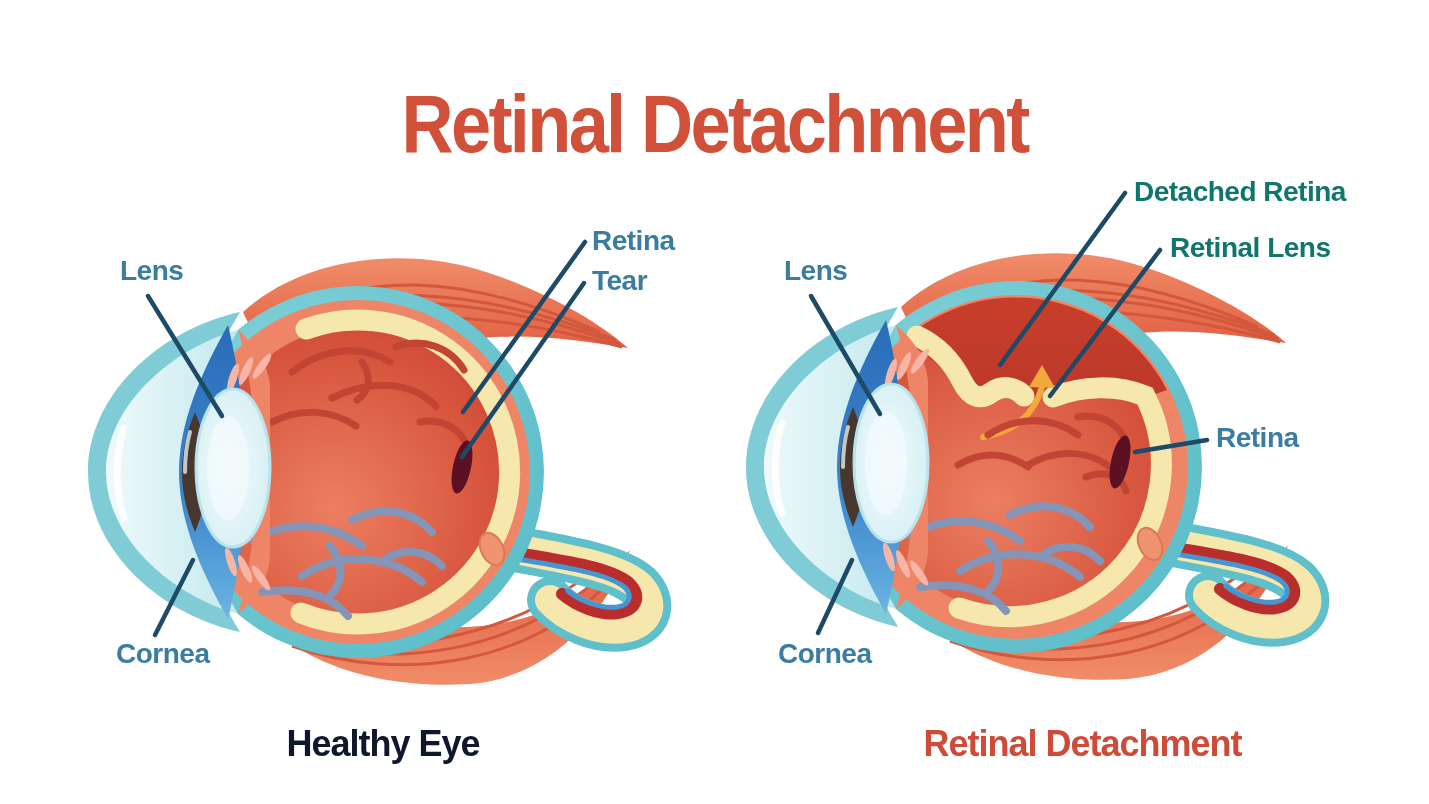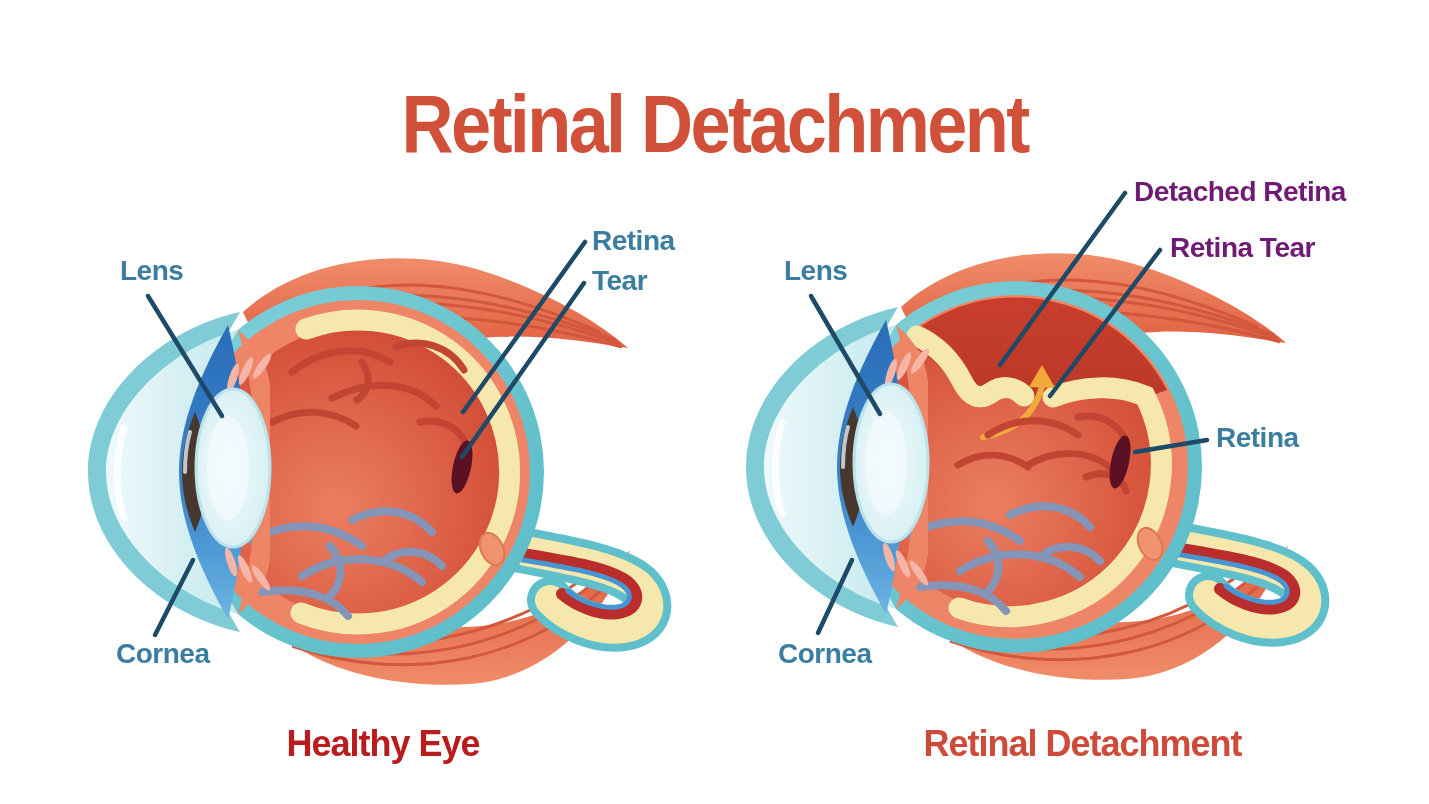--- a/index.html
+++ b/index.html
@@ -12,26 +12,26 @@
   .title{
     position:absolute;top:22px;left:0;width:1429px;text-align:center;
     font-size:82px;font-weight:bold;color:#d1503a;letter-spacing:-3px;
     transform:scaleX(.88);transform-origin:center;white-space:nowrap;
   }
   .lbl{
     position:absolute;font-size:28px;font-weight:bold;letter-spacing:-.5px;
     white-space:nowrap;line-height:1.05;
   }
   .lbl-blue{color:#3a7da1;}
-  .lbl-red{color:#701a75;text-align:right;}
+  .lbl-red{color:#0f766e;text-align:right;}
   .caption{
     position:absolute;top:724px;font-size:36px;font-weight:bold;
     text-align:center;letter-spacing:-1px;white-space:nowrap;line-height:1.1;
   }
-  .cap-green{color:#b91c1c;}
+  .cap-green{color:#0f172a;}
   .cap-red{color:#cd4b38;}
 </style>
 </head>
 <body>
 
 <div class="stage">
 
   <svg width="1429" height="804" viewBox="0 0 1429 804">
     <defs>
       <linearGradient id="gradMuscle" x1="0" y1="0" x2="0" y2="1">
@@ -190,21 +190,21 @@
   </svg>
 
   <h1 class="title">Retinal Detachment</h1>
 
   <div class="lbl lbl-blue" style="left:120px;top:256px;">Lens</div>
   <div class="lbl lbl-blue" style="left:592px;top:226px;">Retina</div>
   <div class="lbl lbl-blue" style="left:592px;top:266px;">Tear</div>
   <div class="lbl lbl-blue" style="left:116px;top:639px;">Cornea</div>
 
   <div class="lbl lbl-red" style="left:1134px;top:177px;">Detached Retina</div>
-  <div class="lbl lbl-red" style="left:1170px;top:233px;">Retina Tear</div>
+  <div class="lbl lbl-red" style="left:1170px;top:233px;">Retinal Lens</div>
   <div class="lbl lbl-blue" style="left:784px;top:256px;">Lens</div>
   <div class="lbl lbl-blue" style="left:1216px;top:423px;">Retina</div>
   <div class="lbl lbl-blue" style="left:778px;top:639px;">Cornea</div>
 
   <div class="caption cap-green" style="left:233px;width:300px;">Healthy Eye</div>
   <div class="caption cap-red" style="left:910px;width:345px;">Retinal Detachment</div>
 
 </div>
 
 </body></html>

